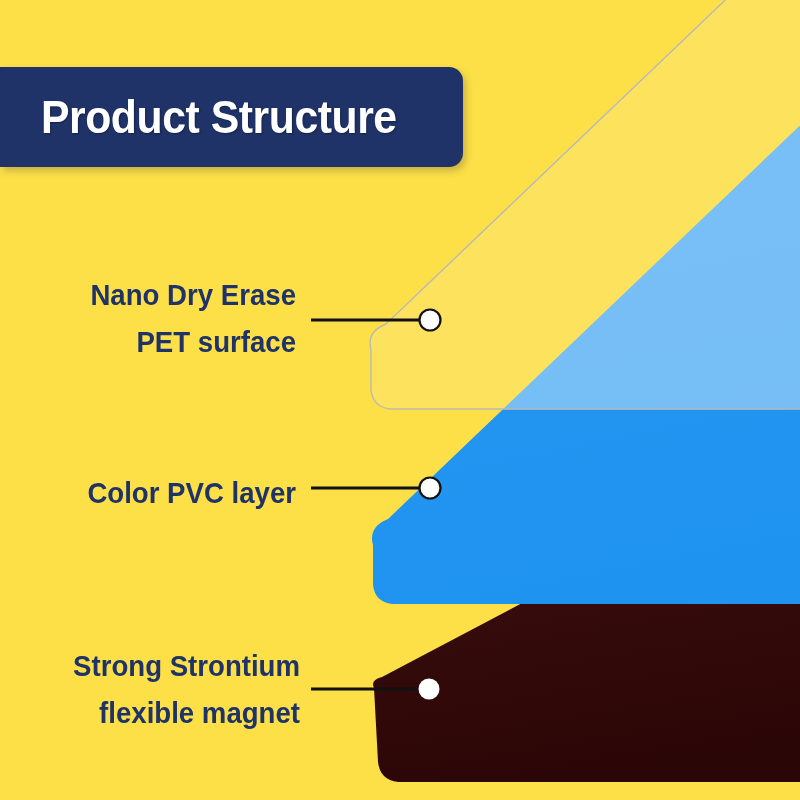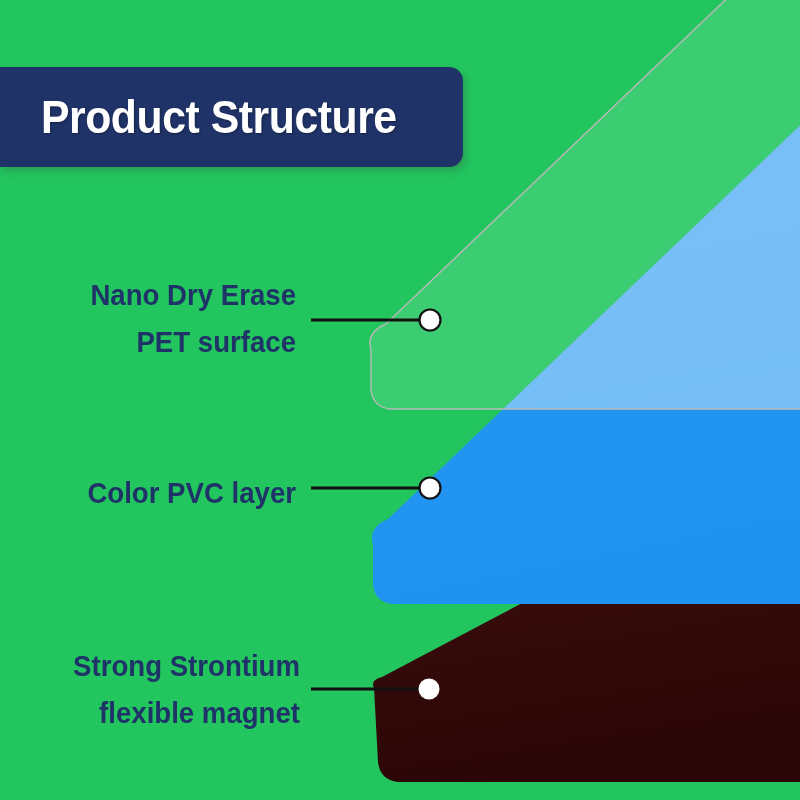--- a/index.html
+++ b/index.html
@@ -14,21 +14,21 @@
     overflow: hidden;
     position: relative;
   }
 
   #diagram-root {
     position: absolute;
     left: 0;
     top: 0;
     width: 800px;
     height: 800px;
-    background: #22c55e;
+    background: #fde047;
   }
 
   
   #layer-stack {
     position: absolute;
     left: 0;
     top: 0;
     width: 800px;
     height: 800px;
   }

